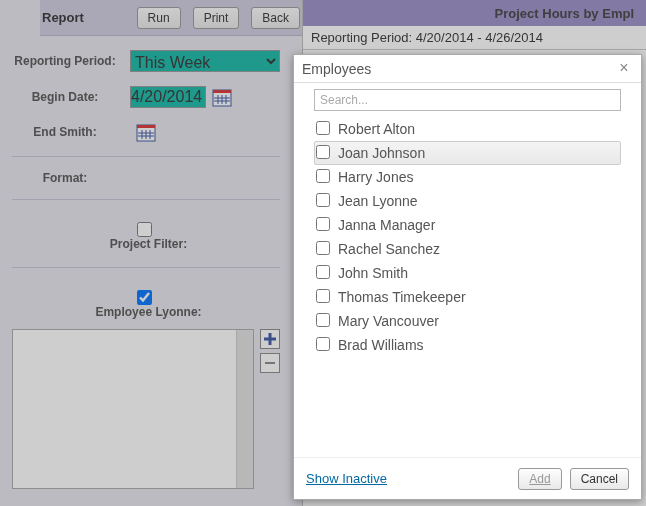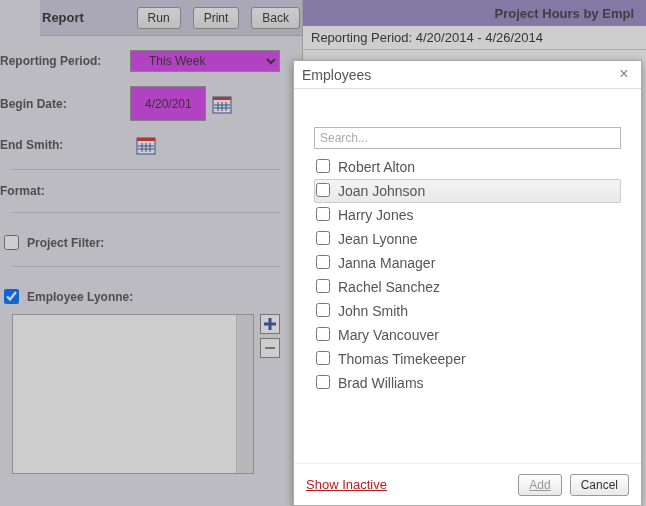--- a/index.html
+++ b/index.html
@@ -55,52 +55,53 @@
   }
   .btn:disabled { color:#999; cursor:default;text-decoration:underline; }
   .form-area { padding: 14px 10px 6px 0; }
   .form-row {
     display: flex;
     align-items: center;
     margin-bottom: 14px;
   }
   .form-label {
     width: 130px;
-    text-align: left;
+    text-align: center;
     font-weight: bold;
     color: #555;
   }
   .select, .text-input {
     border: 1px solid #999;
-    font-size: 12px;
-    padding: 2px 14px;
-    background: #d946ef;
+    font-size: 16px;
+    padding: 2px 0;
+    background: #14b8a6;
     color: #333;
   }
   .select.wide { width: 150px; height: 22px; }
   .select.narrow { width: 72px; height: 22px; }
-  .text-input.date { width: 76px; height: 35px; }
+  .text-input.date { width: 76px; height: 22px; }
   .cal-icon {
     width: 20px; height: 20px;
     margin-left: 6px;
     display: inline-flex;
     cursor: pointer;
   }
   .cal-icon svg { width:100%; height:100%; }
   .hr {
     border: none;
     border-top: 1px solid #c6c4d4;
     margin: 6px 12px 14px 12px;
   }
   .filter-row {
     display:flex;
     align-items:center;
-    padding: 8px 12px 10px 4px;
+    padding: 8px 12px 10px 17px;
     font-weight:bold;
     color:#555;
+    flex-direction:column;
   }
   .filter-row input[type=checkbox]{
     width:15px; height:15px; margin-right:8px;
   }
   .emp-filter-box {
     margin: 0 12px;
     display:flex;
     align-items:flex-start;
     gap:6px;
   }
@@ -160,30 +161,29 @@
     display:flex;
     font-weight:bold;
     color:#333;
   }
   .preview-cols div {
     padding:8px 8px 2px 8px;
   }
   
   .modal {
     position:absolute;
-    left:293px; top:60px;
+    left:293px; top:54px;
     width:349px;
     height:446px;
     background:#fff;
     border:1px solid #aaa;
     box-shadow: 0 2px 8px rgba(0,0,0,0.35);
     z-index:10;
     display:flex;
     flex-direction:column;
-    gap:32px;
   }
   .modal-titlebar {
     height:28px;
     display:flex;
     align-items:center;
     padding:0 8px;
     color:#555;
     font-size:14px;
     border-bottom:1px solid #ddd;
   }
@@ -230,21 +230,21 @@
   }
   .modal-footer {
     height:42px;
     display:flex;
     align-items:center;
     padding:0 12px;
     border-top:1px solid #eee;
     gap:8px;
   }
   .show-inactive {
-    color:#b91c1c;
+    color:#0369a1;
     text-decoration:underline;
     cursor:pointer;
     font-size:13px;
     flex:1;
   }
 </style>
 </head>
 <body>
 
 <div class="left-panel">
@@ -368,25 +368,25 @@
         <div class="emp-item">
           <input type="checkbox" style="">
           <span>Rachel Sanchez</span>
         </div>
         <div class="emp-item">
           <input type="checkbox" style="">
           <span>John Smith</span>
         </div>
         <div class="emp-item">
           <input type="checkbox" style="">
+          <span>Thomas Timekeeper</span>
+        </div>
+        <div class="emp-item">
+          <input type="checkbox" style="">
           <span>Mary Vancouver</span>
-        </div>
-        <div class="emp-item">
-          <input type="checkbox" style="">
-          <span>Thomas Timekeeper</span>
         </div>
         <div class="emp-item">
           <input type="checkbox" style="">
           <span>Brad Williams</span>
         </div>
       </div>
   </div>
   <div class="modal-footer">
     <span class="show-inactive">Show Inactive</span>
     <button class="btn" disabled="">Add</button>

